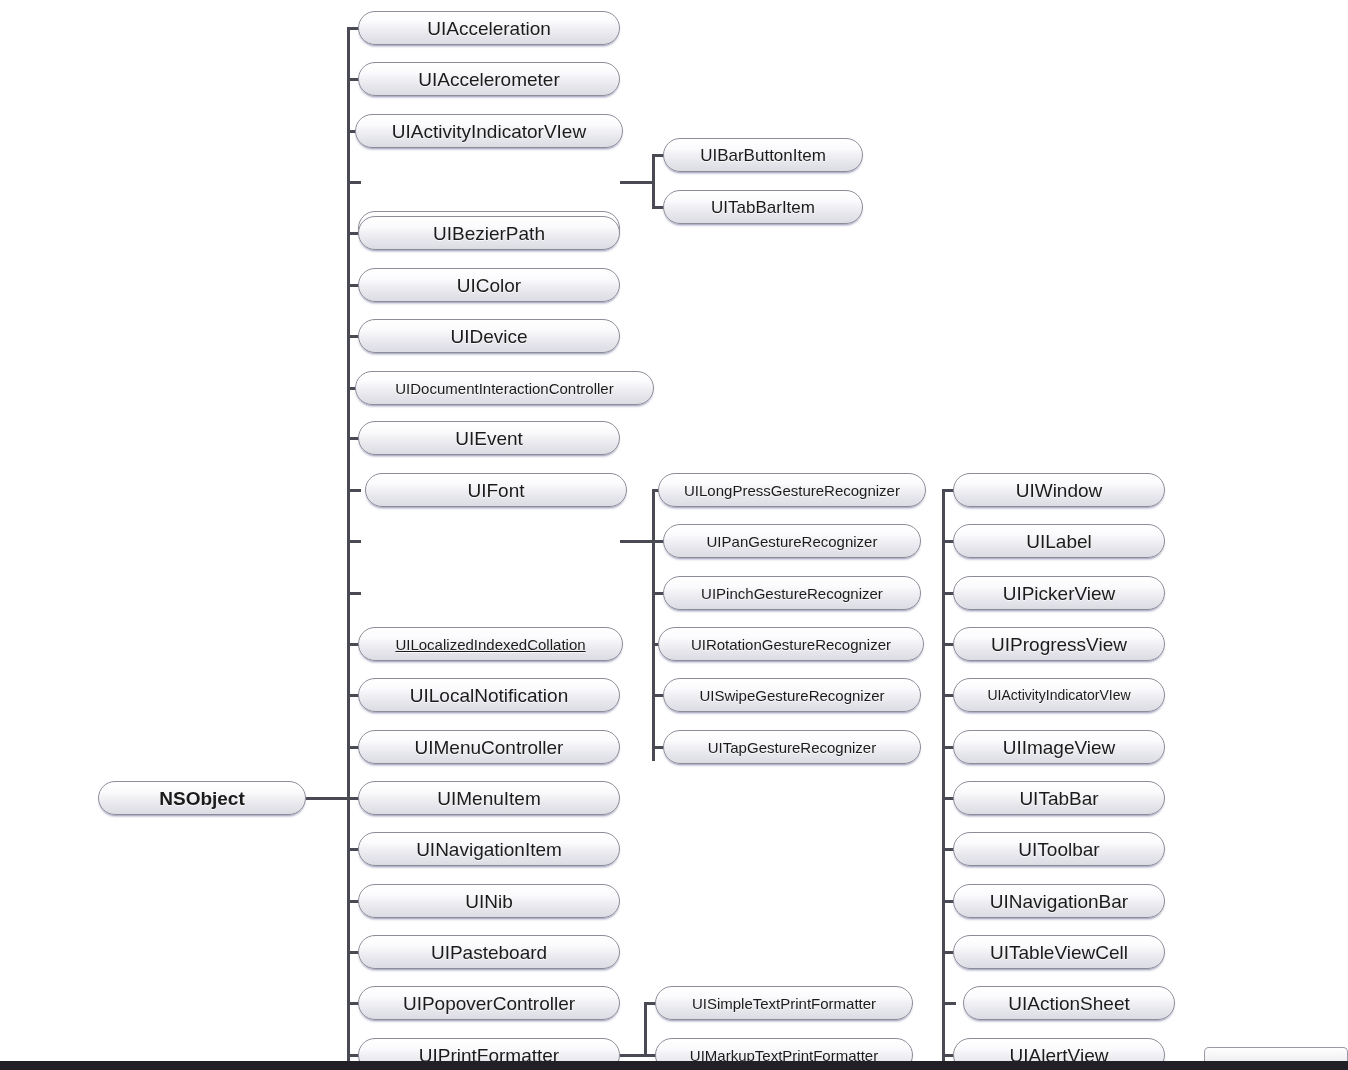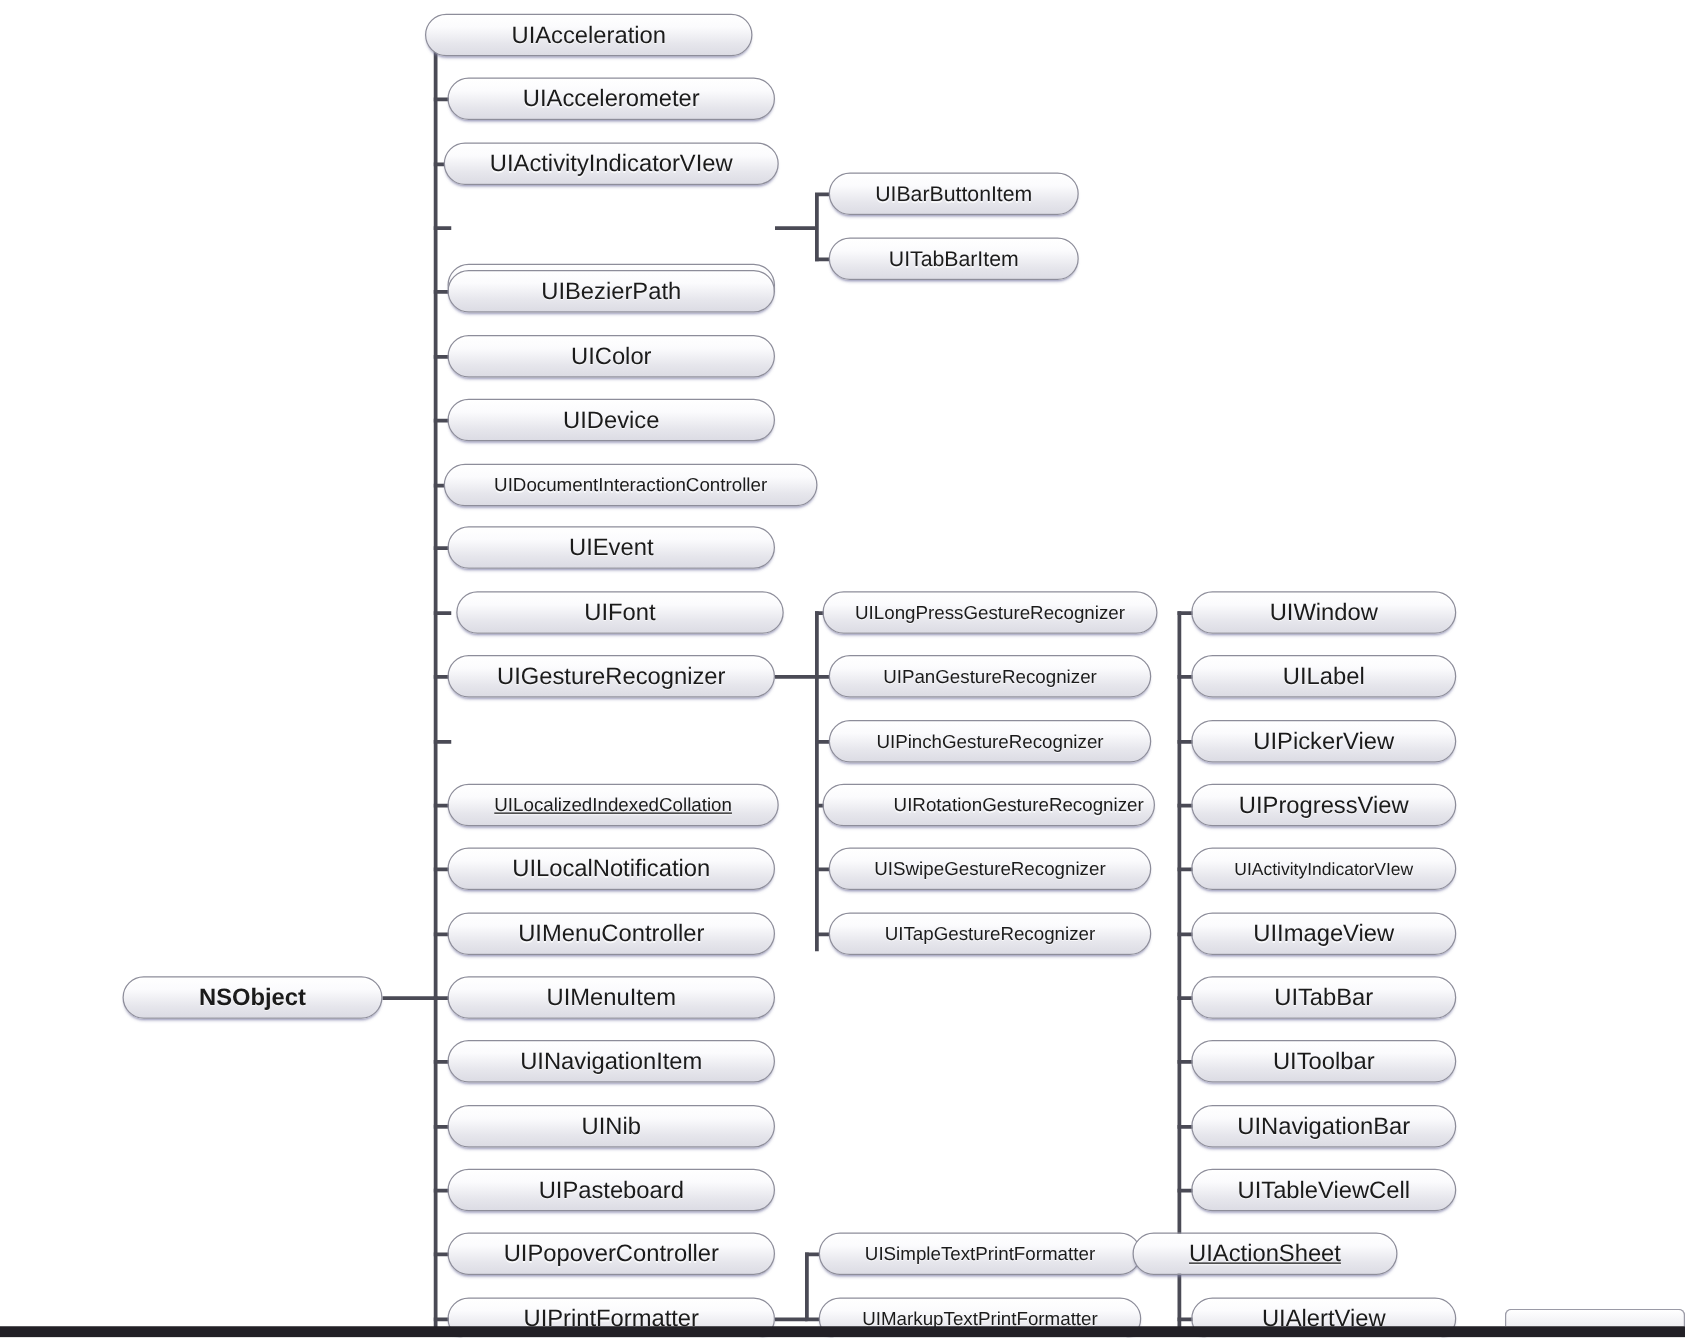--- a/index.html
+++ b/index.html
@@ -121,21 +121,21 @@
 <div id="diagram">
 
   <div class="node root t-lg" style="left:98px; top:781px; width:208px;">
     <span class="label">NSObject</span>
   </div>
 
   <div class="link-h" style="left:306px; top:797px; width:44px;"></div>
 
   <div class="trunk" style="left:347px; top:28px; height:1038px;"></div>
 
-  <div class="node t-lg" style="left:340px; top:11px; width:262px;align-items:center;">
+  <div class="node t-lg" style="left:358px; top:11px; width:262px;align-items:center;">
     <span class="label">UIAcceleration</span>
   </div>
   <div class="stub" style="left:347px; top:27px; width:14px;"></div>
 
   <div class="node t-lg" style="left:358px; top:62px; width:262px;">
     <span class="label">UIAccelerometer</span>
   </div>
   <div class="stub" style="left:347px; top:78px; width:14px;"></div>
 
   <div class="node t-lg" style="left:355px; top:114px; width:268px;">
@@ -171,23 +171,20 @@
   <div class="node t-lg" style="left:358px; top:421px; width:262px;">
     <span class="label">UIEvent</span>
   </div>
   <div class="stub" style="left:347px; top:437px; width:14px;"></div>
 
   <div class="node t-lg" style="left:365px; top:473px; width:262px;">
     <span class="label">UIFont</span>
   </div>
   <div class="stub" style="left:347px; top:489px; width:14px;"></div>
 
-  <div class="node t-lg" style="left:358px; top:524px; width:262px;">
-    <span class="label">UIGestureRecognizer</span>
-  </div>
   <div class="stub" style="left:347px; top:540px; width:14px;"></div>
 
   <div class="stub" style="left:347px; top:592px; width:14px;"></div>
 
   <div class="node t-sm" style="left:358px; top:627px; width:265px;text-decoration:underline;">
     <span class="label">UILocalizedIndexedCollation</span>
   </div>
   <div class="stub" style="left:347px; top:643px; width:14px;"></div>
 
   <div class="node t-lg" style="left:358px; top:678px; width:262px;">
@@ -254,21 +251,21 @@
   <div class="node t-sm" style="left:663px; top:524px; width:258px;">
     <span class="label">UIPanGestureRecognizer</span>
   </div>
   <div class="stub" style="left:652px; top:540px; width:14px;"></div>
 
   <div class="node t-sm" style="left:663px; top:576px; width:258px;">
     <span class="label">UIPinchGestureRecognizer</span>
   </div>
   <div class="stub" style="left:652px; top:592px; width:14px;"></div>
 
-  <div class="node t-sm" style="left:658px; top:627px; width:266px;justify-content:flex-end;">
+  <div class="node t-sm" style="left:658px; top:627px; width:266px;">
     <span class="label">UIRotationGestureRecognizer</span>
   </div>
   <div class="stub" style="left:652px; top:643px; width:10px;"></div>
 
   <div class="node t-sm" style="left:663px; top:678px; width:258px;">
     <span class="label">UISwipeGestureRecognizer</span>
   </div>
   <div class="stub" style="left:652px; top:694px; width:14px;"></div>
 
   <div class="node t-sm" style="left:663px; top:730px; width:258px;">
@@ -334,21 +331,21 @@
   <div class="node t-lg" style="left:953px; top:884px; width:212px;">
     <span class="label">UINavigationBar</span>
   </div>
   <div class="stub" style="left:942px; top:900px; width:14px;"></div>
 
   <div class="node t-lg" style="left:953px; top:935px; width:212px;">
     <span class="label">UITableViewCell</span>
   </div>
   <div class="stub" style="left:942px; top:951px; width:14px;"></div>
 
-  <div class="node t-lg" style="left:906px; top:986px; width:212px;text-decoration:underline;">
+  <div class="node t-lg" style="left:963px; top:986px; width:212px;">
     <span class="label">UIActionSheet</span>
   </div>
   <div class="stub" style="left:942px; top:1002px; width:14px;"></div>
 
   <div class="node t-lg" style="left:953px; top:1038px; width:212px;">
     <span class="label">UIAlertView</span>
   </div>
   <div class="stub" style="left:942px; top:1054px; width:14px;"></div>
 
   <div class="corner-card"></div>

